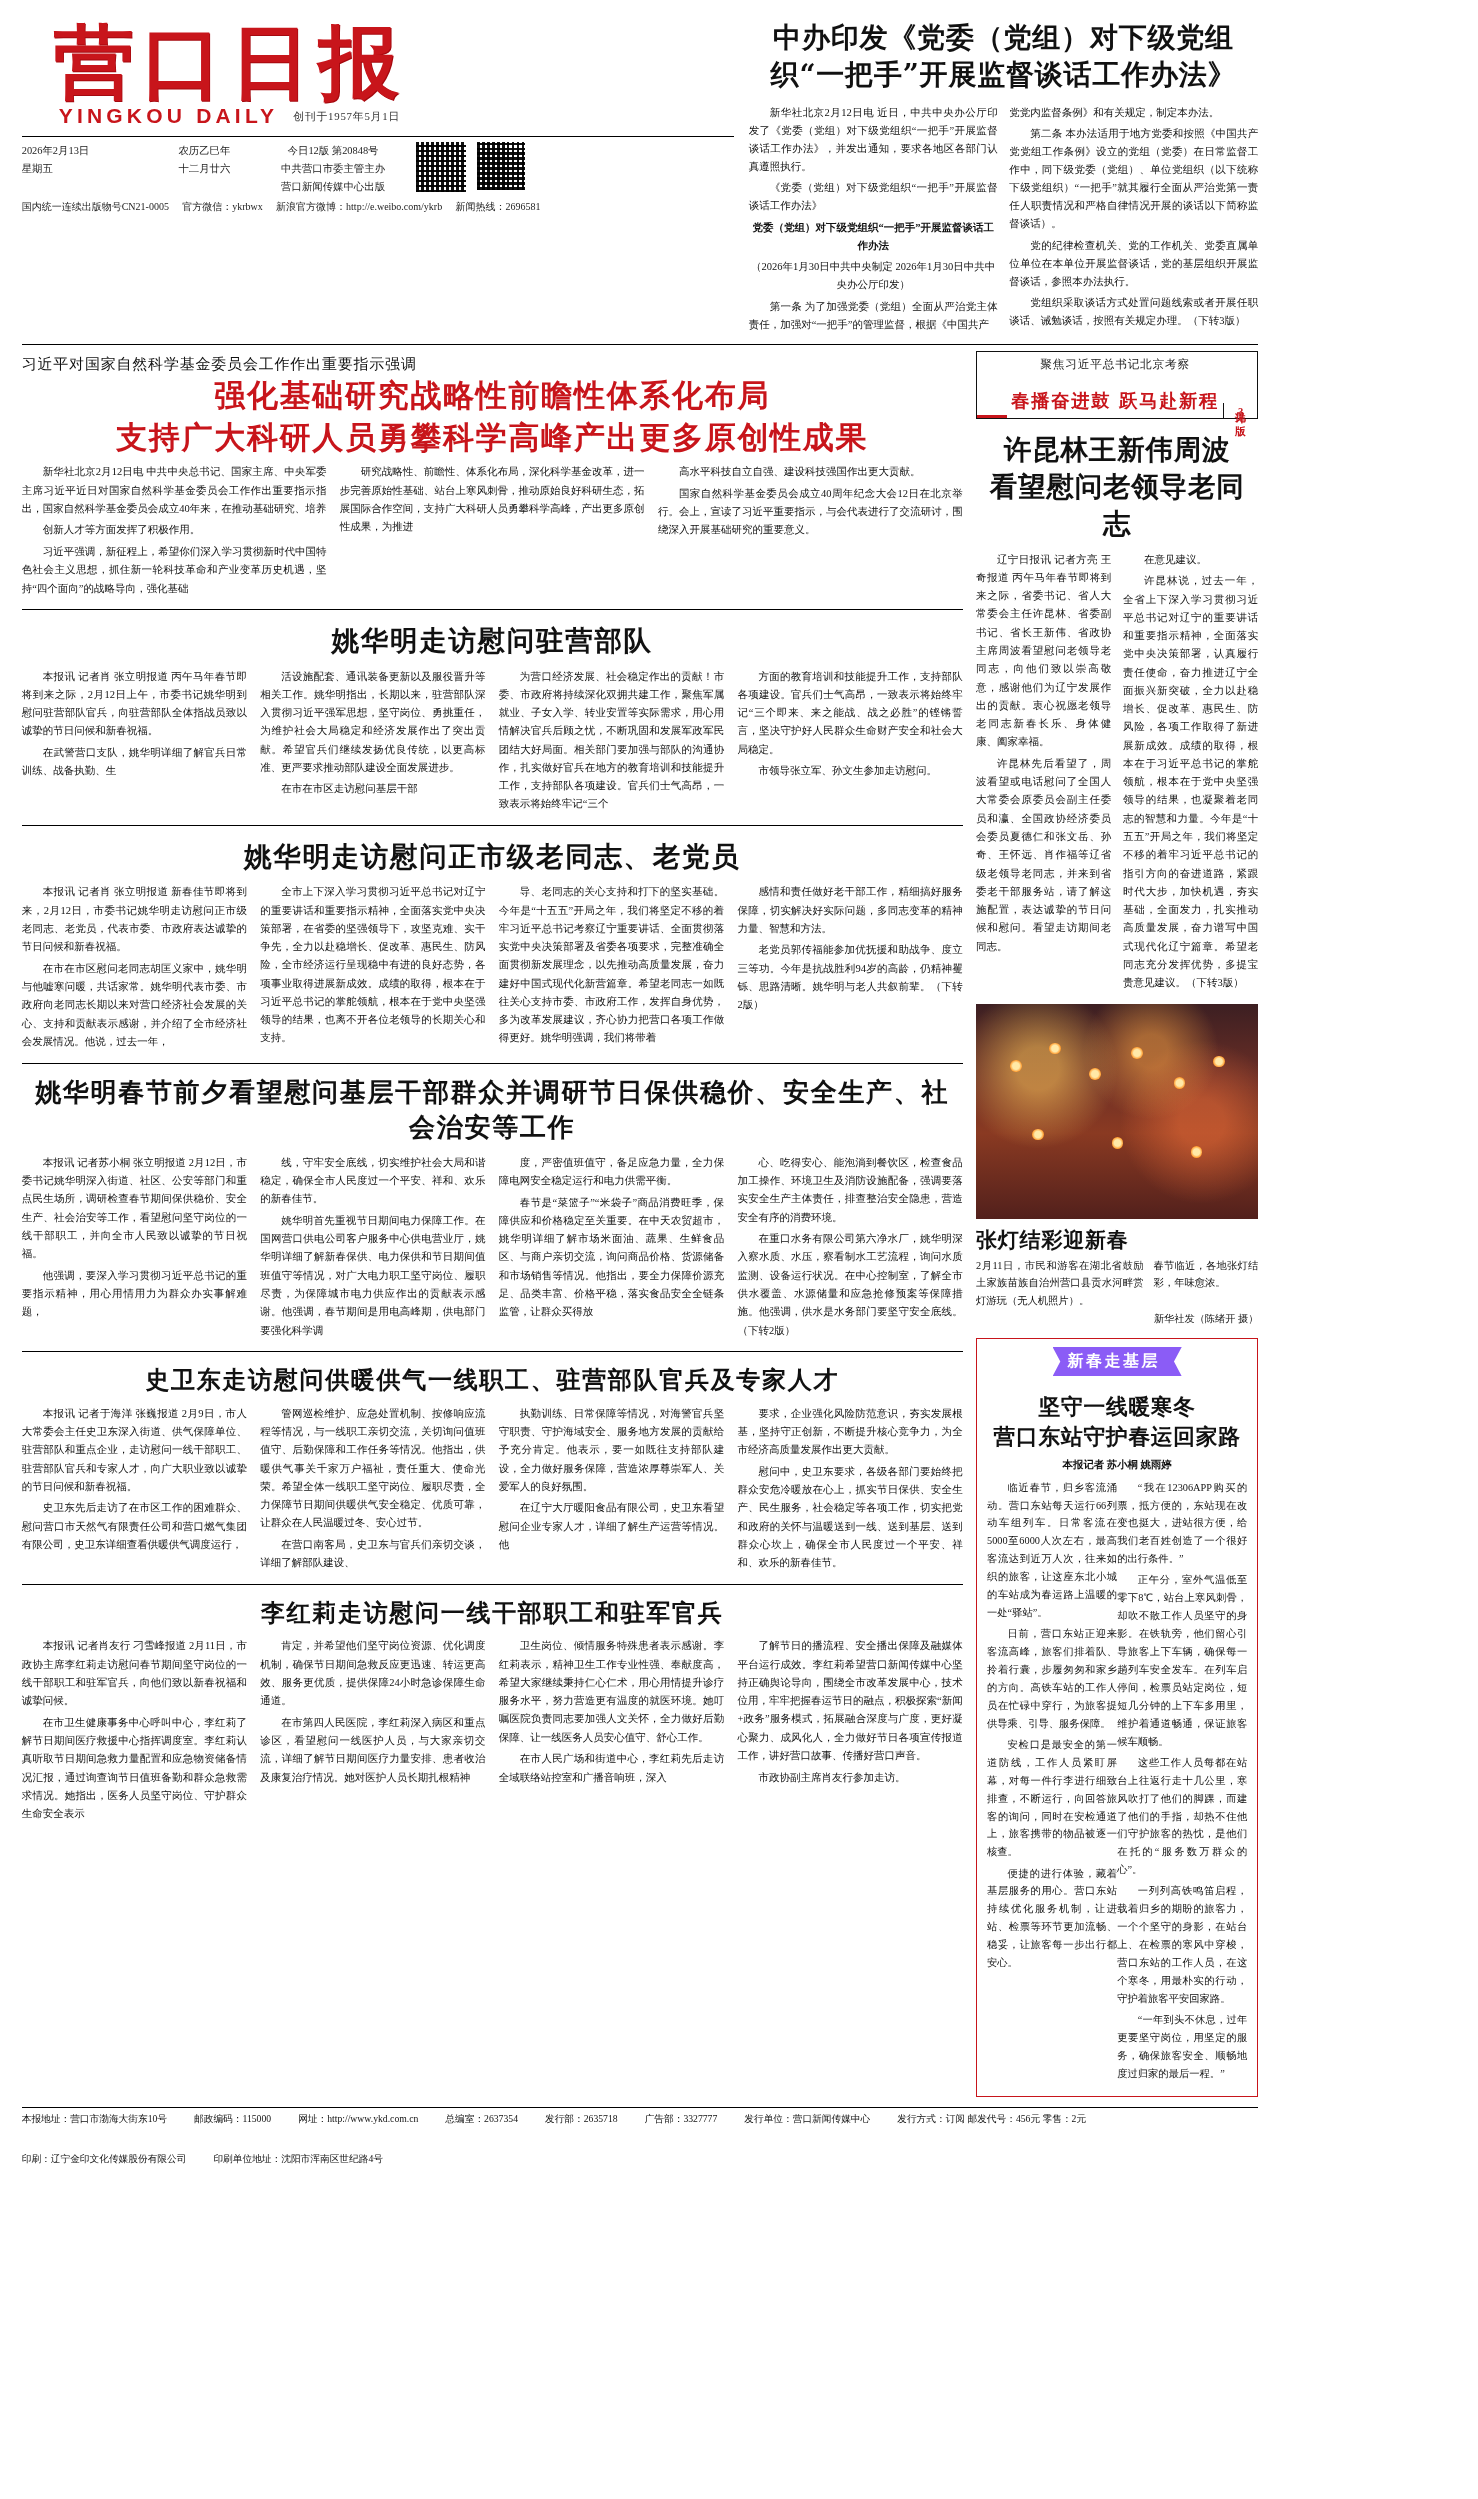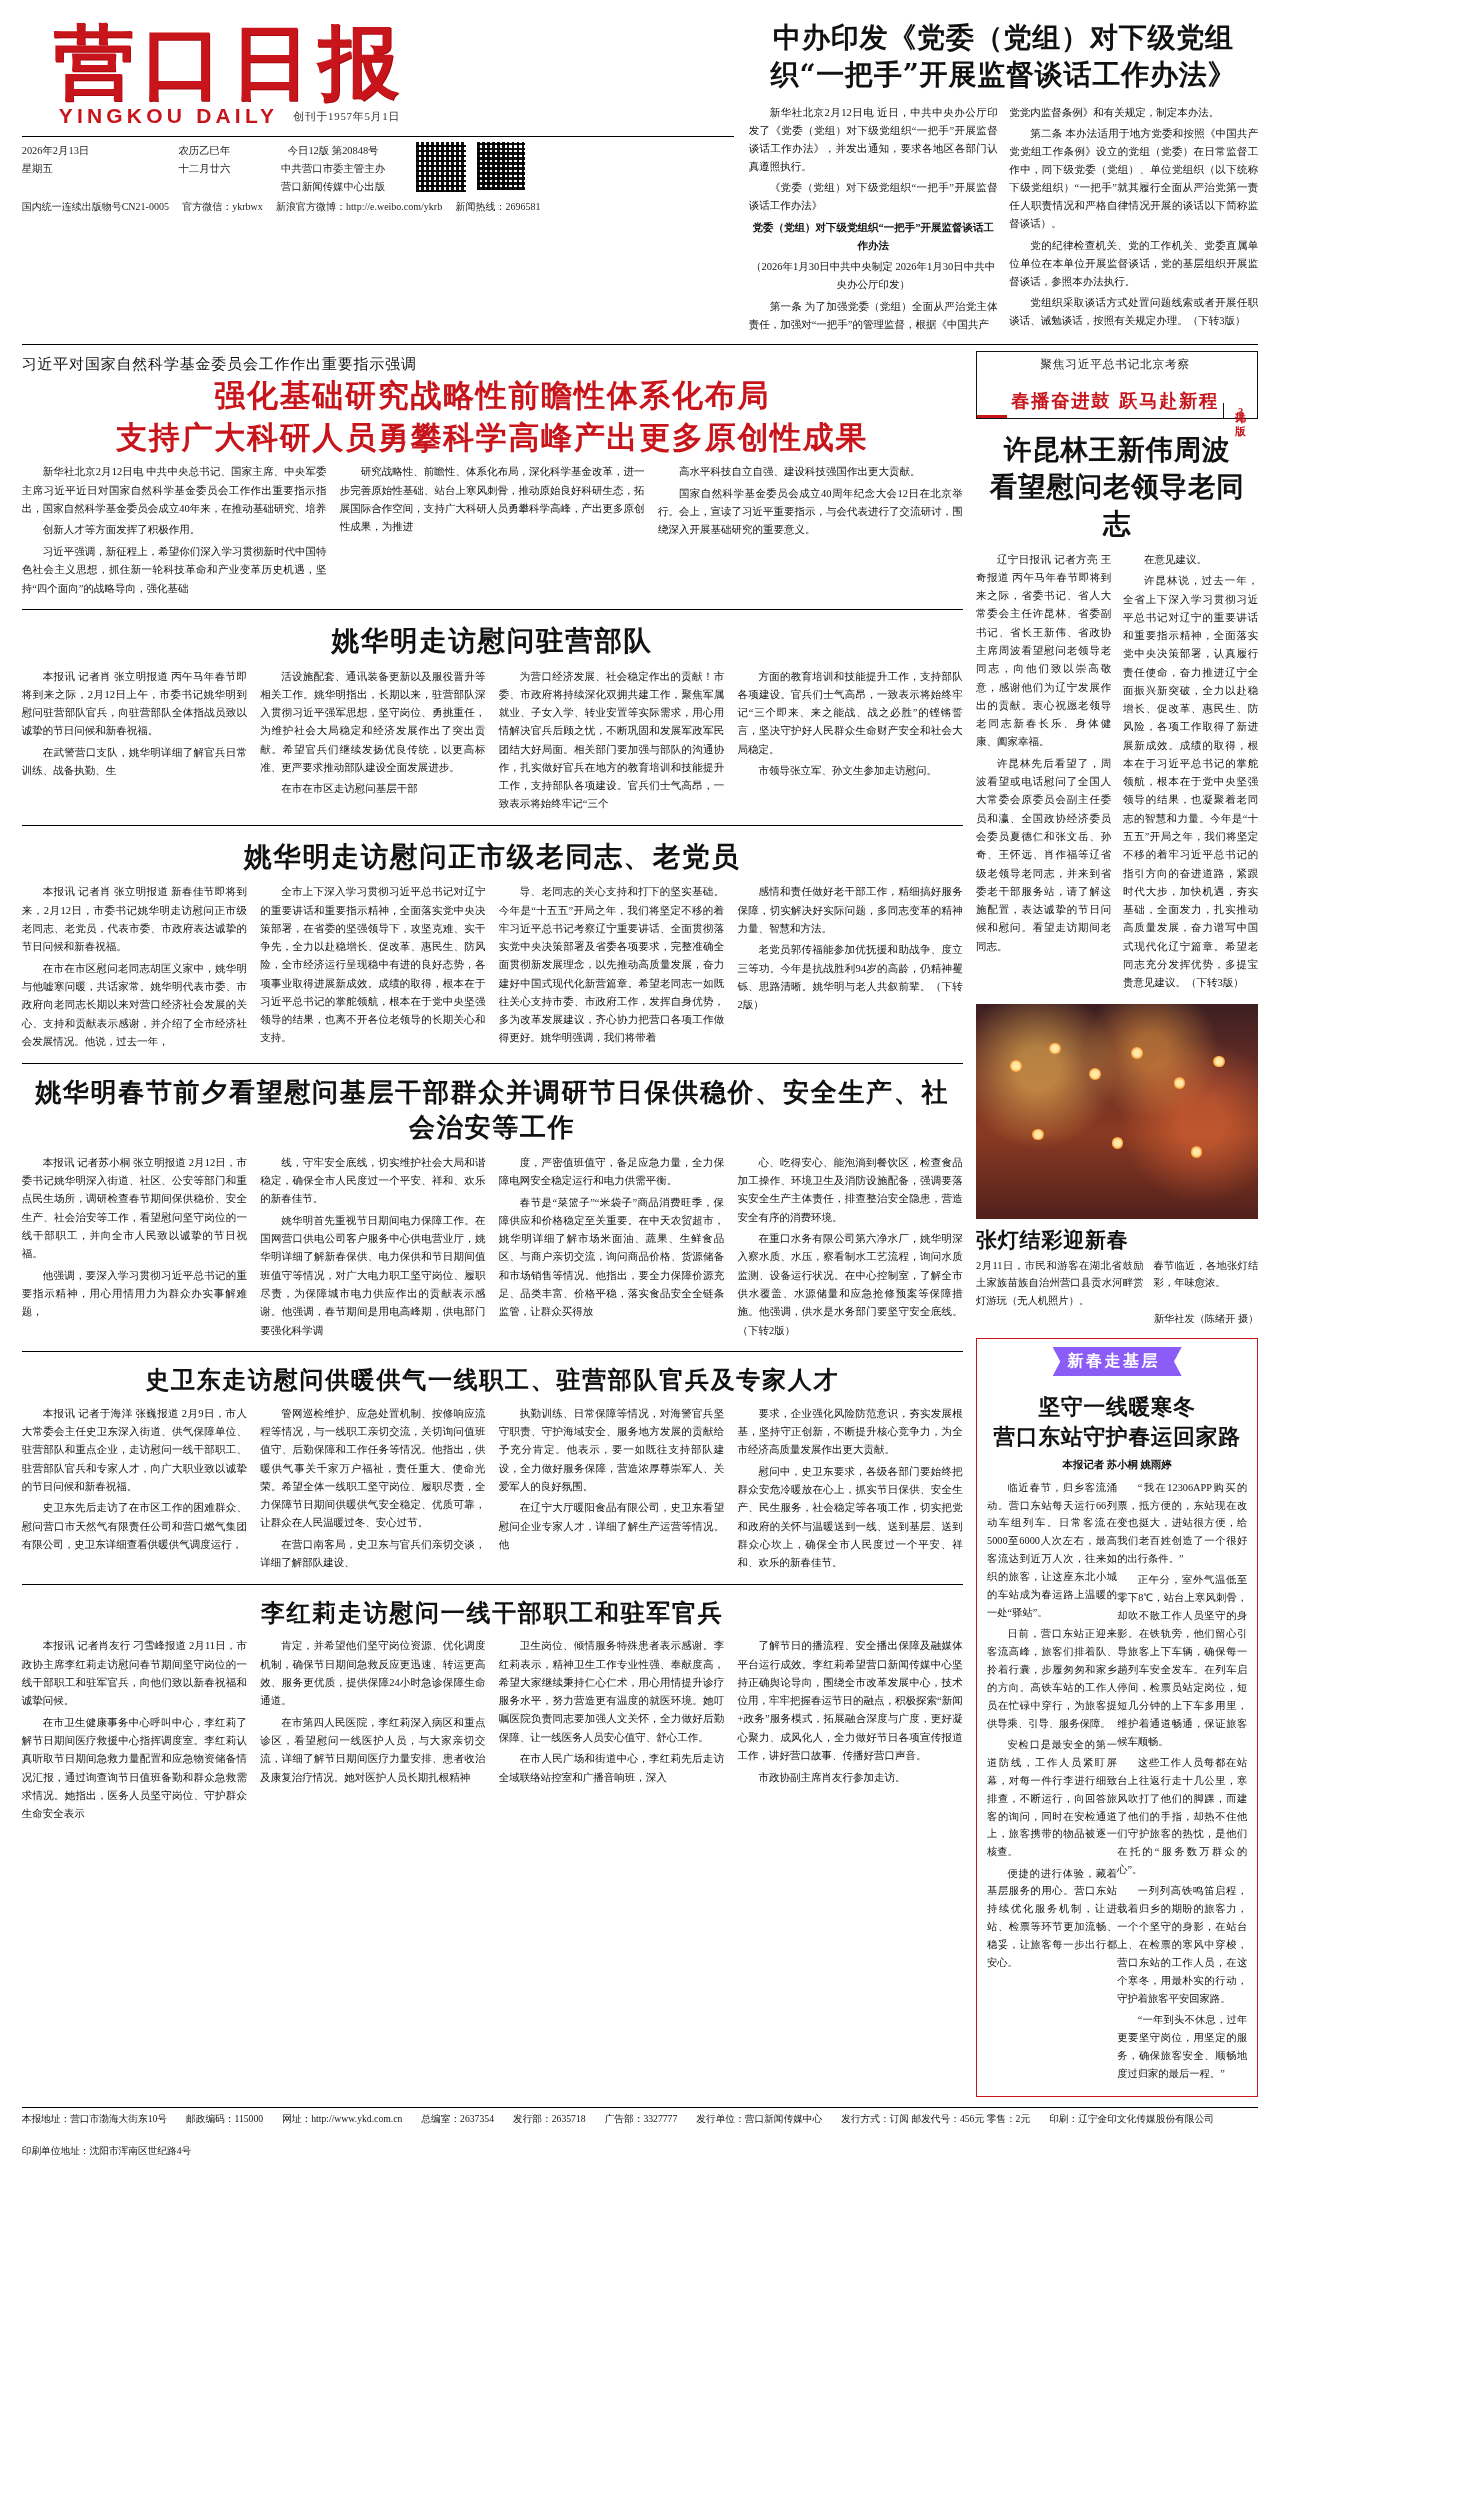--- a/index.html
+++ b/index.html
@@ -170,21 +170,21 @@
   .ribbon-wrap { text-align:center; }
   .rb-title { font-family:"DejaVu Serif", serif; font-weight:700; font-size:21.7px; text-align:center; line-height:1.38; letter-spacing:0.8px; }
   .rb-by { text-align:center; font-size:10.4px; font-weight:700; margin:5.8px 0 6.7px 0; }
   .rb-cols { display:flex; gap:0; font-size:10.3px; line-height:1.74; text-align:justify; }
   .rb-cols .col { flex:1; }
   .rb-cols p { margin:0 0 3.3px 0; text-indent:2em; }
 
   
   .footer {
     border-top:0.8px solid #000; margin-top:10px; padding-top:5px;
-    font-size:9.7px; color:#111; display:flex; gap:19px; flex-wrap:wrap;
+    font-size:9.7px; color:#111; display:flex; gap:27px; flex-wrap:wrap;
   }
   .nav-gap { height:5px; }
 </style>
 </head>
 <body>
 
 <div class="page">
 <div class="inner">
 
   <div class="masthead">

